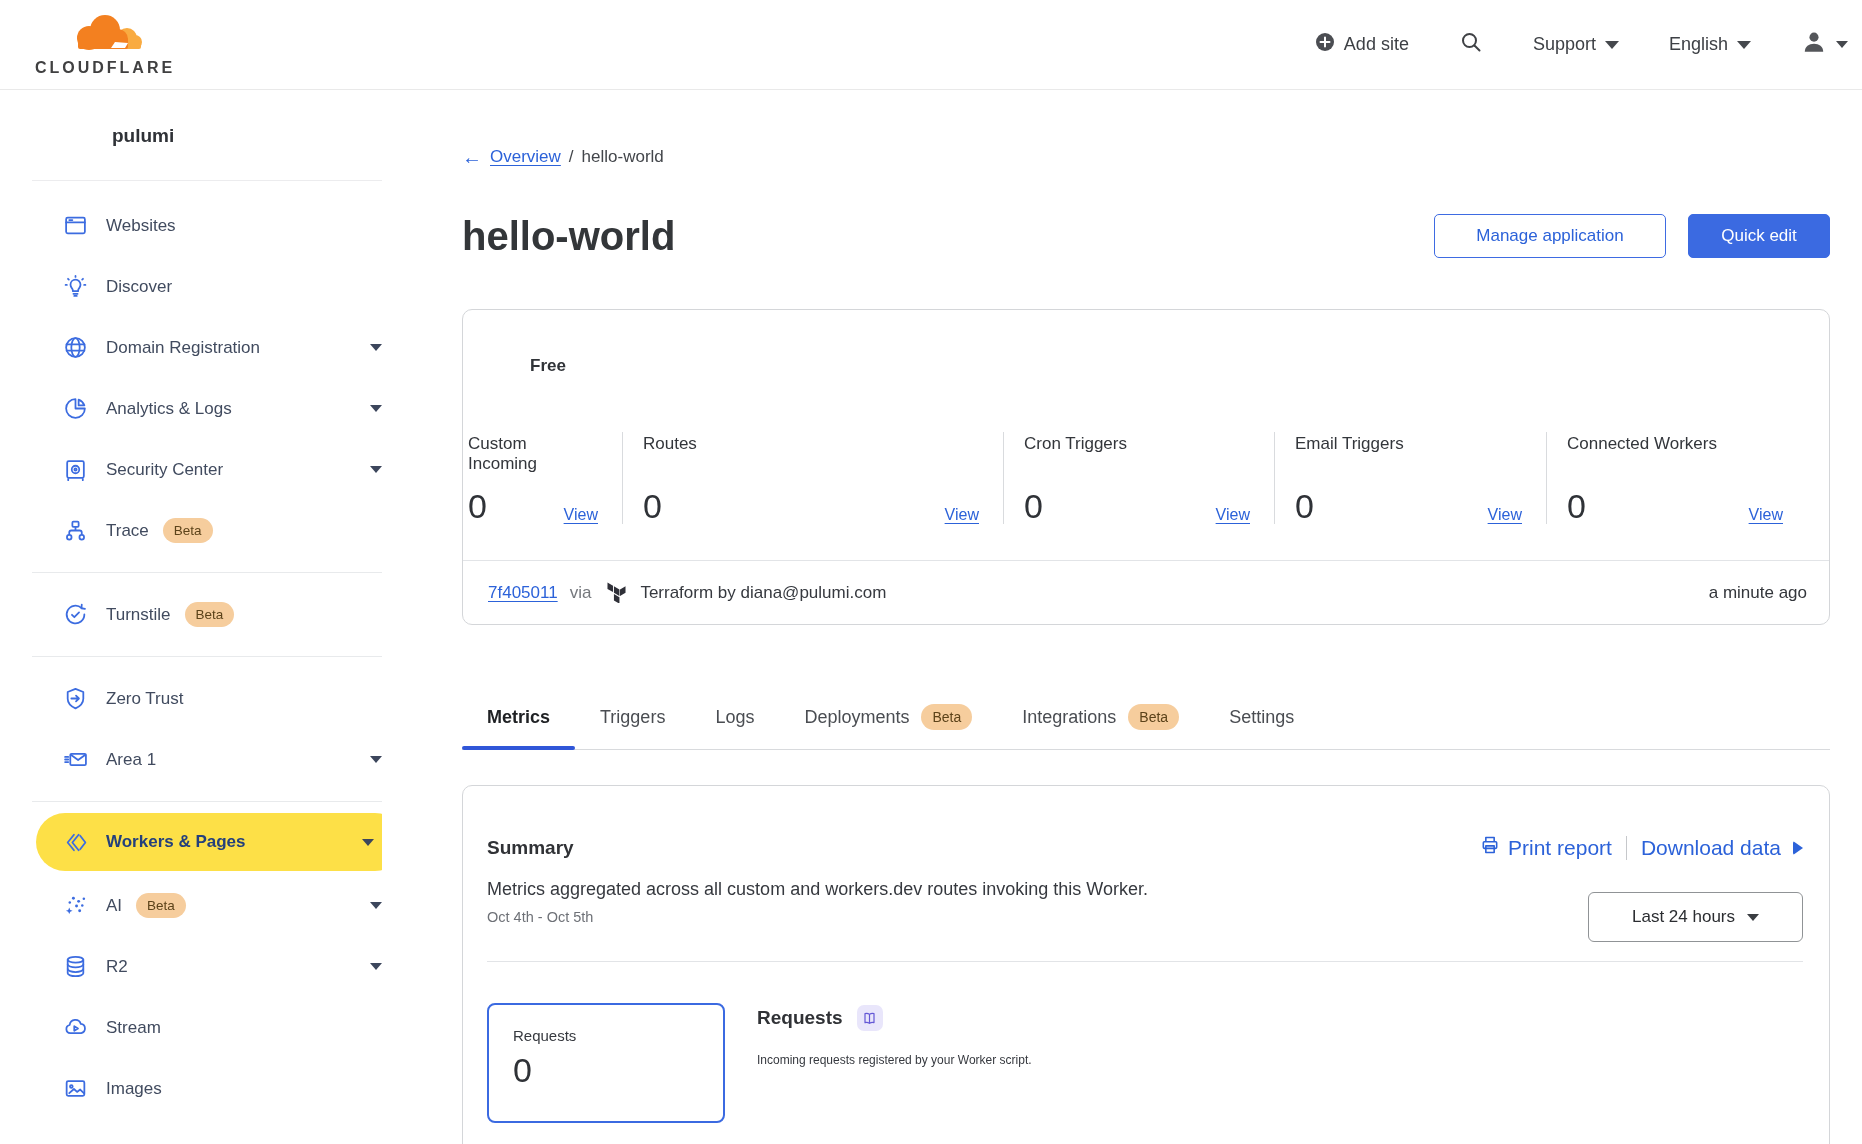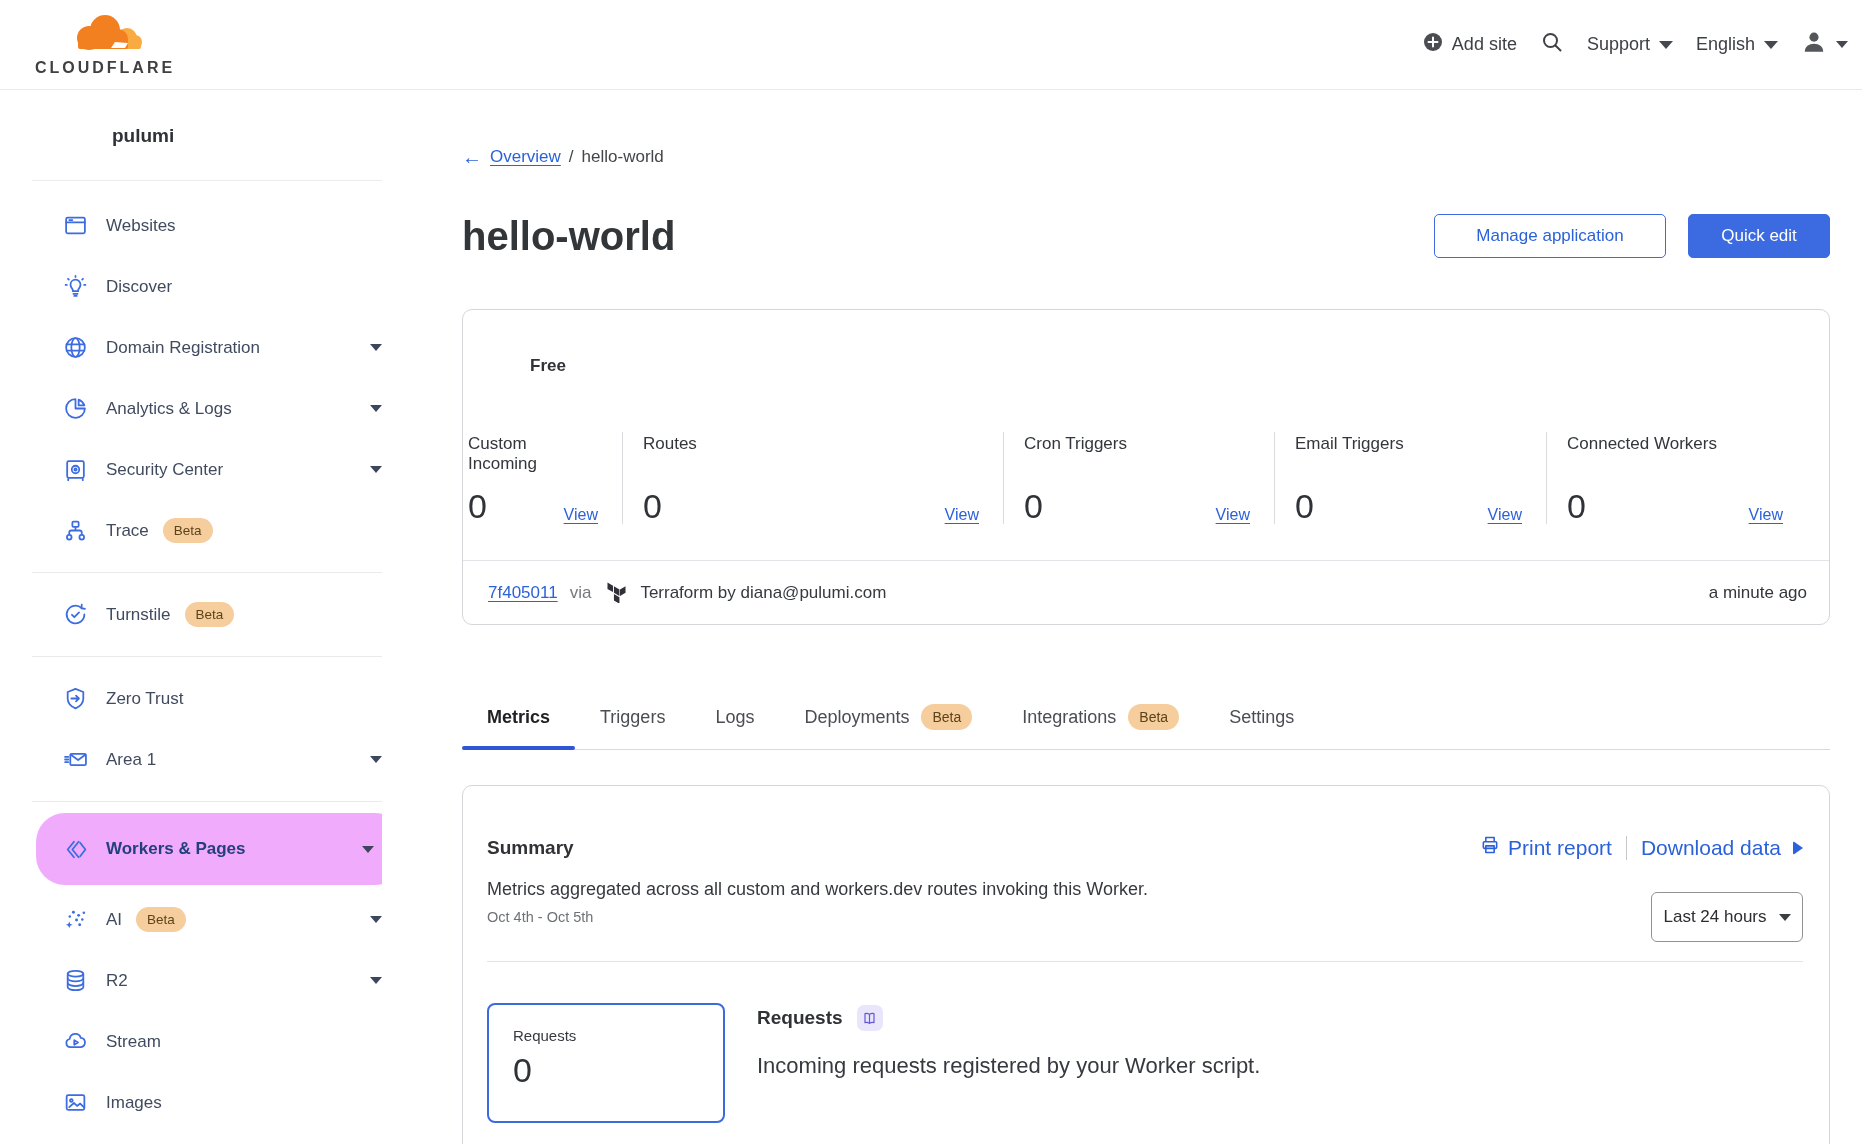--- a/index.html
+++ b/index.html
@@ -6,36 +6,36 @@
   html,body { background:#fff; }
   body { font-family:"Liberation Sans", sans-serif; color:#36393f; }
   .app { position:relative; width:1862px; height:1144px; overflow:hidden; background:#fff; }
 
   
   .header { position:absolute; top:0; left:0; width:1862px; height:90px;
             display:flex; align-items:center; padding:0 14px 0 26px;
             border-bottom:1px solid #e9e9e9; background:#fff; }
   .logo { display:flex; flex-direction:column; align-items:center; width:158px; }
   .logo-word { font-size:16px; font-weight:700; letter-spacing:3px; color:#404041; margin-top:-1px; }
-  .h-right { margin-left:auto; display:flex; align-items:center; gap:23px; }
+  .h-right { margin-left:auto; display:flex; align-items:center; gap:50px; }
   .h-item { display:flex; align-items:center; gap:9px; font-size:18px; color:#3d4045; cursor:pointer; }
   .caret { width:0; height:0; border-left:7px solid transparent; border-right:7px solid transparent;
            border-top:8px solid #45484d; display:inline-block; }
   .caret.sm { border-left-width:6px; border-right-width:6px; border-top-width:7px; }
 
   
   .sidebar { position:absolute; top:91px; left:0; width:381px; bottom:0;
              border-right:1px solid #e6e8ea; background:#fff; overflow:hidden;margin-left:32px; }
   .account { height:90px; display:flex; align-items:center; padding-left:80px;
              font-size:19px; font-weight:700; color:#2f3237; border-bottom:1px solid #ececee; }
   .nav { padding-top:14px;text-align:center; }
   .nav-item { height:61px; display:flex; align-items:center; padding:0 30px 0 30px; cursor:pointer; }
   .nav-ic { width:26px; height:26px; flex:0 0 26px; margin-right:18px; display:flex; align-items:center; justify-content:center; }
   .nav-label { font-size:17px; color:#414b5f; }
-  .nav-item.selected { background:#f0abfc; border-radius:29px; height:72px; margin:4px 8px 4px 4px; padding-left:26px; }
+  .nav-item.selected { background:#fde047; border-radius:29px; height:58px; margin:4px 8px 4px 4px; padding-left:26px; }
   .nav-item.selected .nav-label { font-weight:700; color:#24407c; }
   .nav-chev { margin-left:auto; width:0; height:0; border-left:6px solid transparent; border-right:6px solid transparent;
               border-top:7px solid #3c465c; }
   .nav-divider { height:1px; background:#e8eaec; margin:11px 0; }
   .beta { background:#f6cd9d; color:#5c431a; font-size:13.5px; padding:5px 11px; border-radius:14px; margin-left:14px; }
 
   
   .main { position:absolute; left:382px; top:91px; right:0; bottom:0; overflow:hidden;
           padding:0 32px 0 80px; background:#fff; }
   a, .link { color:#2c62d9; text-decoration:none; cursor:pointer; }
@@ -88,38 +88,38 @@
   .summary-card { margin-top:35px; height:420px; position:relative; padding:0 26px 0 24px; }
   .sum-row { margin-top:49px; display:flex; align-items:center; }
   .sum-title { font-size:19px; font-weight:700; color:#303236; }
   .sum-links { margin-left:auto; display:flex; align-items:center; gap:14px; font-size:21px; }
   .sum-link { display:flex; align-items:center; gap:8px; color:#2c62d9; cursor:pointer; }
   .v-sep { width:1px; height:24px; background:#c6c8cb; }
   .dl-caret { width:0; height:0; border-top:7px solid transparent; border-bottom:7px solid transparent;
               border-left:10px solid #2c62d9; margin-left:4px; border-radius:2px; }
   .sum-desc { margin-top:19px; font-size:18px; color:#36393f; }
   .sum-range { margin-top:9px; font-size:14.5px; color:#6e7177; }
-  .time-select { position:absolute; top:106px; right:26px; width:152px; height:50px; border:1px solid #909396;
+  .time-select { position:absolute; top:106px; right:26px; width:215px; height:50px; border:1px solid #909396;
                  border-radius:6px; background:#fff; display:flex; align-items:center; justify-content:center;
                  gap:12px; font-size:17px; color:#2b2d31; cursor:pointer; }
   .ts-caret { width:0; height:0; border-left:6px solid transparent; border-right:6px solid transparent;
               border-top:7px solid #3a3d42; }
   .sum-divider { margin-top:36px; height:1px; background:#e2e4e7; }
 
   .req-row { margin-top:41px; display:flex; }
   .stat-box { width:238px; height:120px; border:2px solid #3b6ae1; border-radius:8px;
               padding:22px 0 0 24px; cursor:pointer; }
   .stat-label { font-size:15px; color:#36393f; }
   .stat-val { margin-top:7px; font-size:34px; color:#2f3237; }
   .req-right { margin-left:32px; padding-top:2px; }
   .req-head { display:flex; align-items:center; gap:14px; }
   .req-title { font-size:19px; font-weight:700; color:#303236; }
   .doc-badge { width:26px; height:26px; background:#e9e6fb; border-radius:7px;
                display:flex; align-items:center; justify-content:center; }
-  .req-desc { margin-top:22px; font-size:22px; color:#36393f; }
+  .req-desc { margin-top:22px; font-size:12px; color:#36393f; }
 
   svg.ic { stroke:#3c6ce0; fill:none; stroke-width:1.7; stroke-linecap:round; stroke-linejoin:round; }
 </style>
 </head>
 <body>
 
 <div class="app">
 
   <div class="header">
     <div class="logo">

